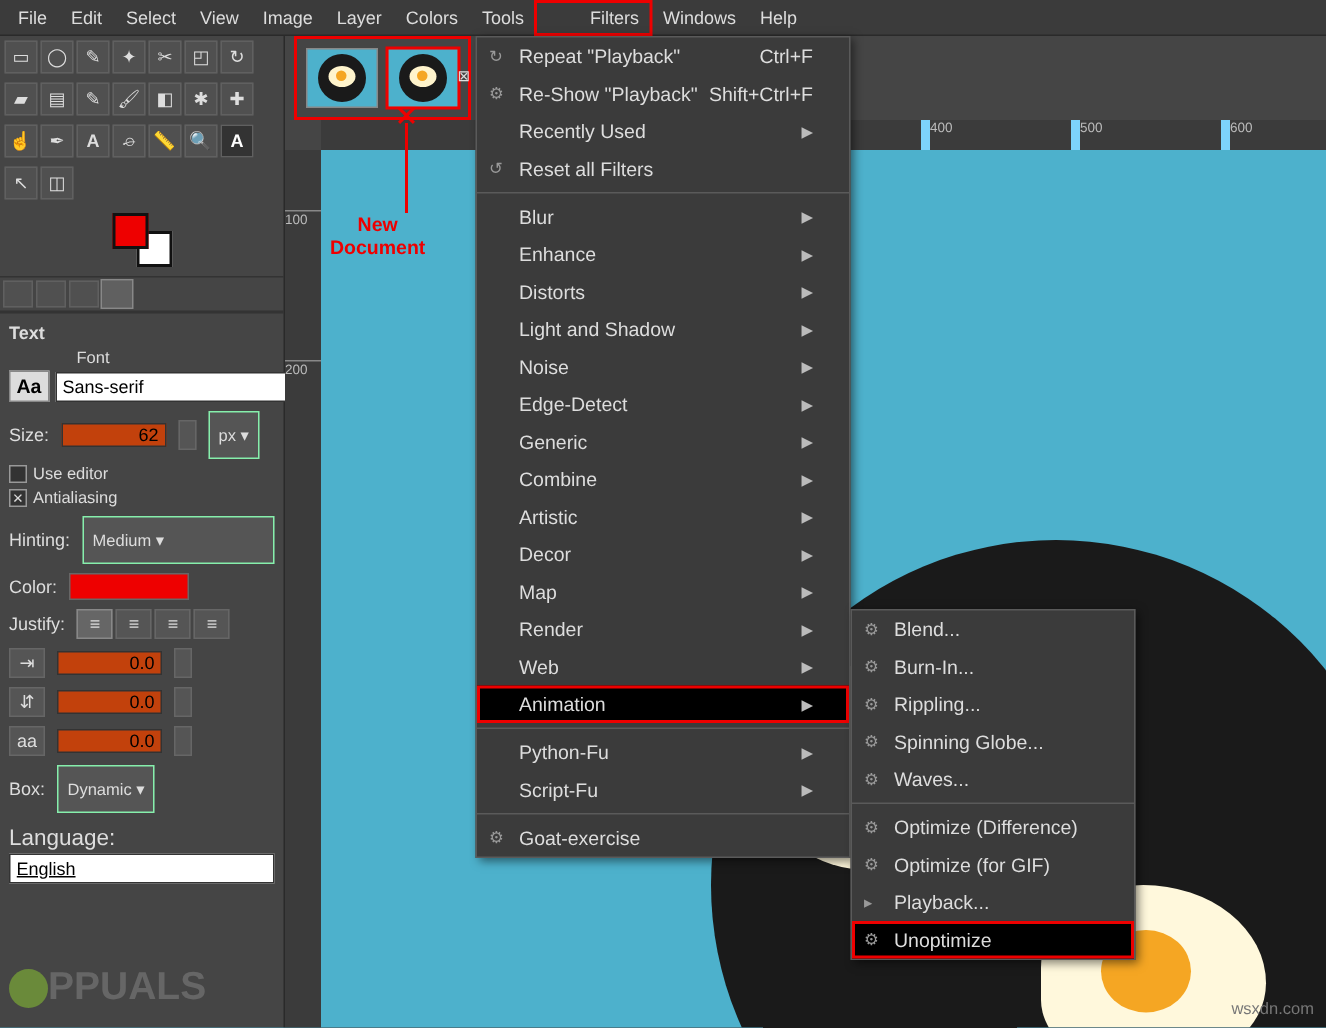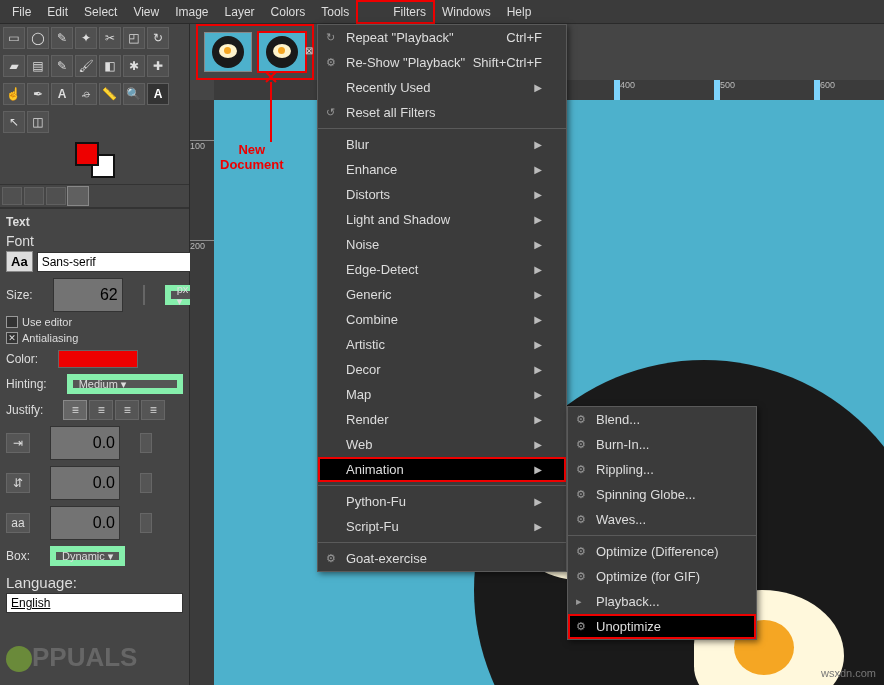--- a/index.html
+++ b/index.html
@@ -24,24 +24,24 @@
 
 .small-tabs { display: flex; border-top: 1px solid #333; border-bottom: 1px solid #333; padding: 2px; gap: 2px; }
 .small-tab { width: 20px; height: 18px; background: #505050; border: 1px solid #606060; }
 .small-tab.active { background: #606060; outline: 1px solid #888; }
 
 .panel { padding: 6px; border-top: 1px solid #333; }
 .panel-title { font-weight: bold; margin-bottom: 4px; }
 .font-box { display: flex; align-items: center; gap: 4px; }
 .aa-box { background: #ddd; color: #000; padding: 2px 4px; font-weight: bold; font-size: 13px; border: 1px solid #888; }
 .font-input { flex: 1; background: #fff; color: #000; padding: 2px 4px; border: 1px solid #333; font-size: 12px; height: 20px; }
-.row { display: flex; align-items: center; gap: 20px; margin-top: 6px; }
-.num-input { width: 70px; background: #737373; color: #000; padding: 1px 4px; border: 1px solid #333; font-size: 16px; height: 34px; text-align: right; }
+.row { display: flex; align-items: center; gap: 8px; margin-top: 6px; }
+.num-input { width: 70px; background: #c2410c; color: #000; padding: 1px 4px; border: 1px solid #333; font-size: 12px; height: 16px; text-align: right; }
 .spinner { width: 12px; height: 20px; border: 1px solid #666; background: #555; }
-.select { background: #555; border: 6px solid #86efac; padding: 2px 6px; font-size: 11px; color: #ddd; height: 20px; display: flex; align-items: center; }
+.select { background: #555; border: 1px solid #86efac; padding: 2px 6px; font-size: 11px; color: #ddd; height: 32px; display: flex; align-items: center; }
 .checkbox { display: flex; align-items: center; gap: 4px; font-size: 11px; margin-top: 4px; }
 .cb { width: 12px; height: 12px; border: 1px solid #999; background: #333; display: flex; align-items: center; justify-content: center; font-size: 9px; }
 .color-btn { width: 80px; height: 18px; background: #e00; border: 1px solid #666; }
 .justify-btns { display: flex; gap: 2px; }
 .jb { width: 24px; height: 20px; background: #555; border: 1px solid #666; display: flex; align-items: center; justify-content: center; }
 .jb.active { background: #666; border-color: #888; }
 
 
 .canvas-area { flex: 1; background: #454545; position: relative; }
 .doc-tabs { display: flex; gap: 6px; padding: 4px; position: absolute; top: 4px; left: 10px; z-index: 5; }
@@ -147,46 +147,46 @@
 
     <div class="small-tabs">
       <div class="small-tab"></div>
       <div class="small-tab"></div>
       <div class="small-tab"></div>
       <div class="small-tab active"></div>
     </div>
 
     <div class="panel">
       <div class="panel-title">Text</div>
-      <div style="font-size:14px;margin-bottom:2px;">Font</div>
+      <div style="font-size:11px;margin-bottom:2px;margin-left:45px;">Font</div>
       <div class="font-box">
         <div class="aa-box">Aa</div>
         <input class="font-input" value="Sans-serif" style="">
       </div>
       <div class="row">
         <span>Size:</span>
         <input class="num-input" value="62" style="">
         <div class="spinner"></div>
         <div class="select">px ▾</div>
       </div>
       <div class="checkbox">
           <div class="cb"></div>
           <span>Use editor</span>
         </div>
       <div class="checkbox">
           <div class="cb">✕</div>
           <span>Antialiasing</span>
         </div>
       <div class="row">
+        <span>Hinting:</span>
+        <div class="select" style="flex:1;">Medium ▾</div>
+      </div>
+      <div class="row">
         <span>Color:</span>
         <div class="color-btn"></div>
-      </div>
-      <div class="row">
-        <span>Hinting:</span>
-        <div class="select" style="flex:1;">Medium ▾</div>
       </div>
       <div class="row">
         <span>Justify:</span>
         <div class="justify-btns">
           <div class="jb active">≡</div>
           <div class="jb">≡</div>
           <div class="jb">≡</div>
           <div class="jb">≡</div>
         </div>
       </div>

